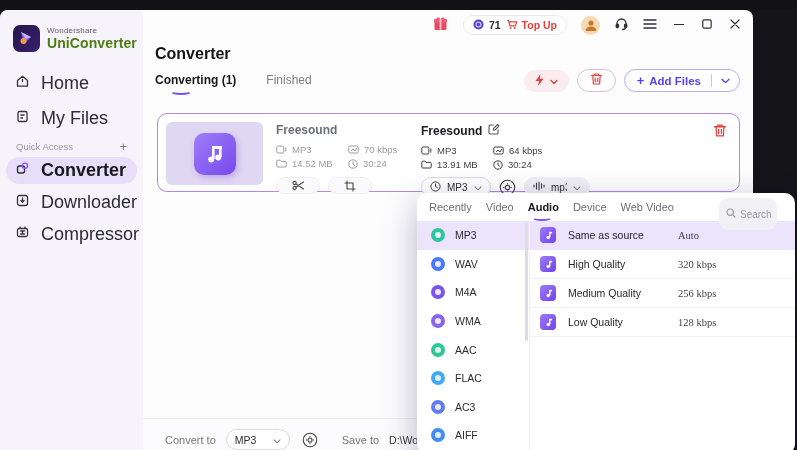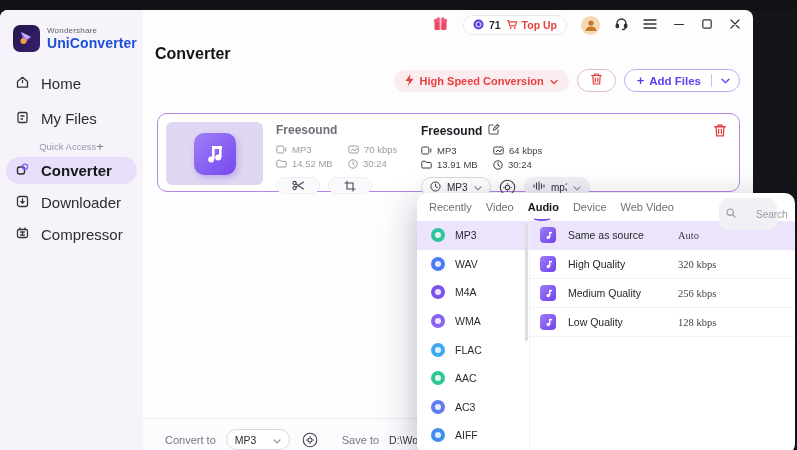--- a/index.html
+++ b/index.html
@@ -16,27 +16,27 @@
       radial-gradient(1px 1px at 760px 420px,#50505a 50%,transparent 51%);
   }
   .window { position:absolute; left:0; top:0; width:753px; height:450px; background:#fdfdfe; border-radius:8px; overflow:hidden; }
 
   
   .sidebar { position:absolute; left:0; top:0; width:143px; height:450px; background:#f6f3fb; }
   .brand { position:absolute; left:13px; top:15px; display:flex; align-items:center; gap:7px; }
   .brand-icon { width:27px; height:27px; border-radius:7px; background:linear-gradient(135deg,#241649,#38206e); position:relative; flex:0 0 auto; }
   .brand-icon svg { position:absolute; left:4px; top:4px; }
   .brand-text .t { font-size:8px; color:#5c5c66; letter-spacing:.2px; }
-  .brand-text .b { font-size:14px; font-weight:bold; color:#1d4ed8; letter-spacing:.1px; }
+  .brand-text .b { font-size:14px; font-weight:bold; color:#4d7c0f; letter-spacing:.1px; }
   .nav { position:absolute; top:60px; left:6px; width:131px; }
-  .nav-item { display:flex; align-items:center; gap:11px; height:27px; padding:0 9px; border-radius:14px; color:#2c2c33; font-size:15px; cursor:default; }
+  .nav-item { display:flex; align-items:center; gap:11px; height:27px; padding:0 9px; border-radius:14px; color:#2c2c33; font-size:18px; cursor:default; }
   .nav-item svg { flex:0 0 auto; }
   .nav-item.selected { background:#e7defa; font-weight:bold; color:#17171c; }
   .nav-gap { height:1px; margin:2px 0; }
-  .quick-row { display:flex; align-items:center; justify-content:center; height:22px; padding:0 10px; margin-top:3px; }
+  .quick-row { display:flex; align-items:center; justify-content:space-between; height:22px; padding:0 10px; margin-top:3px; }
   .quick-label { font-size:9.5px; color:#9a98a5; }
   .plus { color:#7c7a88; font-size:13px; line-height:1; }
 
   
   .titlebar { position:absolute; left:143px; top:0; width:610px; height:30px; }
   .tb-right { position:absolute; right:12px; top:0; height:30px; display:flex; align-items:center; gap:14px; }
   .coin-pill { display:flex; align-items:center; gap:5px; border:1px solid #e9e8ef; background:#fff; border-radius:12px; height:20px; padding:0 9px; }
   .coin-num { font-size:10.5px; font-weight:bold; color:#2a2a31;text-align:right; }
   .topup { display:flex; align-items:center; gap:4px; color:#e5413e; font-size:10.5px; font-weight:bold; }
   .avatar { width:19px; height:19px; border-radius:50%; background:#f5d9b4; position:relative; overflow:hidden; }
@@ -89,21 +89,21 @@
   .bb-select { width:64px; height:21px; border:1px solid #d9d9e2; border-radius:11px; background:#fff; display:flex; align-items:center; padding:0 8px; font-size:10.5px; color:#2e2e36; }
   .bb-select .caret { margin-left:auto; }
   .bb-path { font-size:10.5px; color:#33333b; width:46px; overflow:hidden; white-space:nowrap; }
 
   
   .popup { position:absolute; left:417px; top:183px; width:378px; height:261px; background:#fff; border-radius:10px; box-shadow:0 10px 34px rgba(20,10,60,.30); }
   .popup-tabs { height:28px; display:flex; align-items:center; gap:14px; padding-left:12px; position:relative; }
   .ptab { font-size:11px; color:#6e6e78; position:relative; padding:9px 0 9px; }
   .ptab.active { color:#17171c; font-weight:bold; }
   .ptab .curve { position:absolute; left:50%; transform:translateX(-11px); bottom:1px; width:20px; height:6px; border:2px solid transparent; border-bottom:2.5px solid #7a4ff0; border-radius:50%; }
-  .search-pill { position:absolute; right:18px; top:5px; width:58px; height:32px; border-radius:9px; background:#f1f1f5; display:flex; align-items:center; gap:20px; padding:0 7px; color:#9a9aa3; font-size:10px; }
+  .search-pill { position:absolute; right:18px; top:5px; width:58px; height:32px; border-radius:9px; background:#f1f1f5; display:flex; align-items:center; gap:4px; padding:0 7px; color:#9a9aa3; font-size:10px; }
   .popup-body { display:flex; height:233px; }
   .fmt-col { width:113px; border-right:1px solid #f1f1f4; position:relative; }
   .fmt-row { height:28.6px; display:flex; align-items:center; gap:10px; padding-left:14px; font-size:10.5px; color:#2c2c33; }
   .fmt-row.selected { background:#ebe4fa; }
   .fmt-ico { width:14px; height:14px; border-radius:50%; position:relative; flex:0 0 auto; }
   .fmt-ico::after { content:""; position:absolute; left:4px; top:4px; width:6px; height:6px; border-radius:50%; background:rgba(255,255,255,.85); }
   .scroll-thumb { position:absolute; right:1px; top:2px; width:3px; height:118px; border-radius:2px; background:#dcdce2; }
   .q-col { flex:1; }
   .q-row { height:29px; display:flex; align-items:center; padding:0 14px 0 10px; border-bottom:1px solid #f2f2f5; font-size:10.5px; }
   .q-row.selected { background:#ebe4fa; border-bottom-color:#ebe4fa; }
@@ -257,29 +257,35 @@
                 <path d="M2 2 L10 10 M10 2 L2 10"></path>
               </svg>
           </span>
         </div>
       </div>
     </div>
 
     <div class="main">
       <div class="page-title">Converter</div>
 
+      <div class="tabs">
+        <div class="tab active">
+          <span>Converting (1)</span>
+          <span class="curve"></span>
+        </div>
+        <div class="tab"><span>Finished</span></div>
+      </div>
 
       <div class="toolbar">
         <div class="hs-pill">
           <span>
             <svg width="9" height="12" viewBox="0 0 9 12">
                 <path d="M5.5 0 L0.5 7 H4 L3 12 L8.5 4.8 H4.8 Z" fill="#e5413e"></path>
               </svg>
           </span>
-          <span>High Speed Conversion</span>
           <span>
             <svg width="8" height="6" viewBox="0 0 8 6">
                 <path d="M1 1.5 L4 4.5 L7 1.5" fill="none" stroke="#e5413e" stroke-width="1.3" stroke-linecap="round"></path>
               </svg>
           </span>
         </div>
         <div class="btn-outline trash-btn">
           <span>
             <svg width="13" height="14" viewBox="0 0 13 14" fill="none" stroke="#e5413e" stroke-width="1.2">
               <path d="M1.5 3.5 h10 M4.5 3.5 V2 h4 v1.5 M2.8 3.5 l0.6 8.5 h6.2 l0.6-8.5 M5.2 6 v3.8 M7.8 6 v3.8" stroke-linecap="round" stroke-linejoin="round"></path>
@@ -499,26 +505,26 @@
         </div>
         <div class="fmt-row">
           <span class="fmt-ico" style="background: rgb(123, 84, 240);"></span>
           <span>M4A</span>
         </div>
         <div class="fmt-row">
           <span class="fmt-ico" style="background: rgb(138, 99, 240);"></span>
           <span>WMA</span>
         </div>
         <div class="fmt-row">
+          <span class="fmt-ico" style="background: rgb(47, 199, 147);"></span>
+          <span>AAC</span>
+        </div>
+        <div class="fmt-row">
           <span class="fmt-ico" style="background: rgb(63, 169, 245);"></span>
           <span>FLAC</span>
-        </div>
-        <div class="fmt-row">
-          <span class="fmt-ico" style="background: rgb(47, 199, 147);"></span>
-          <span>AAC</span>
         </div>
         <div class="fmt-row">
           <span class="fmt-ico" style="background: rgb(95, 125, 240);"></span>
           <span>AC3</span>
         </div>
         <div class="fmt-row">
           <span class="fmt-ico" style="background: rgb(63, 142, 240);"></span>
           <span>AIFF</span>
         </div>
         <div class="scroll-thumb"></div>

